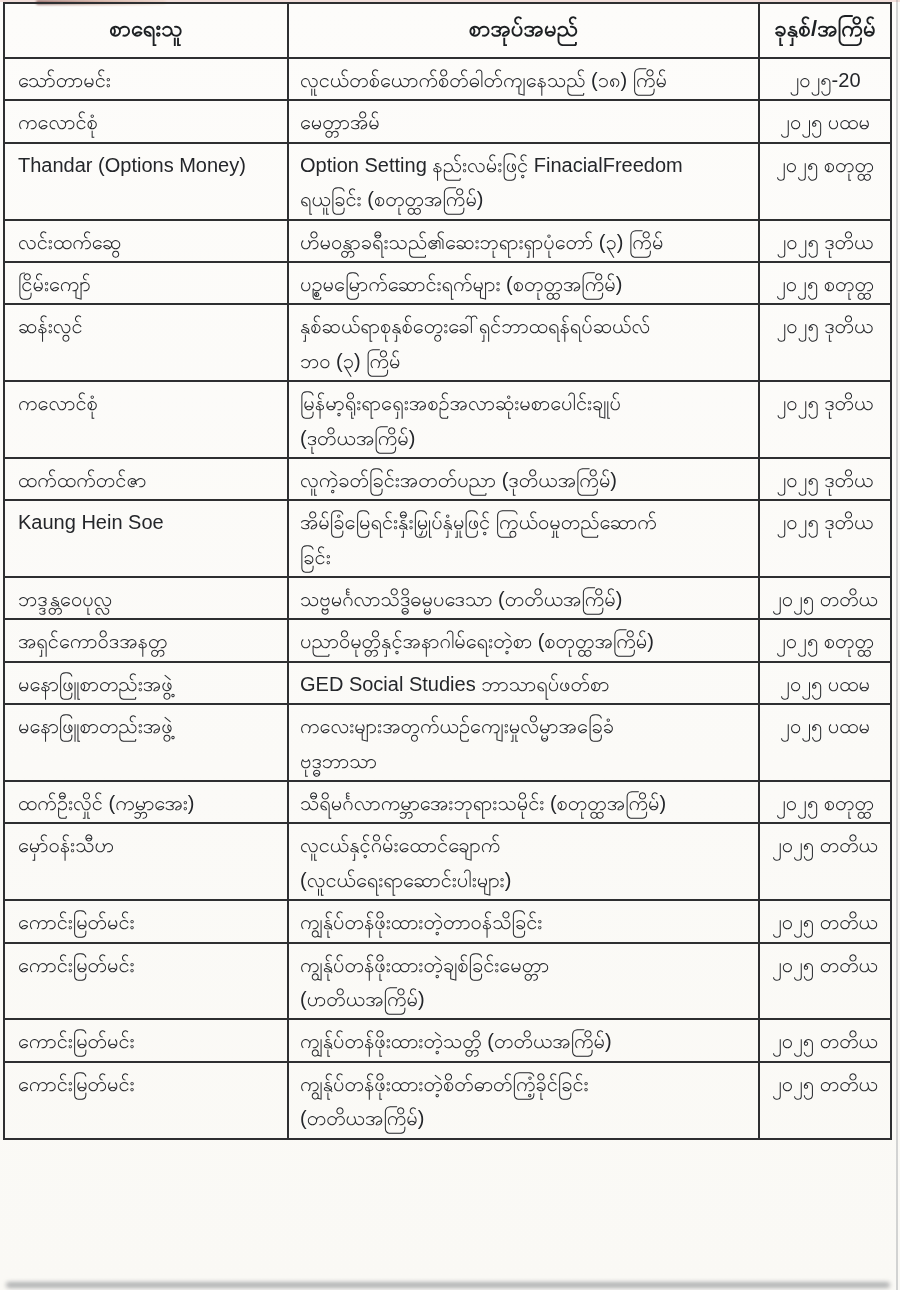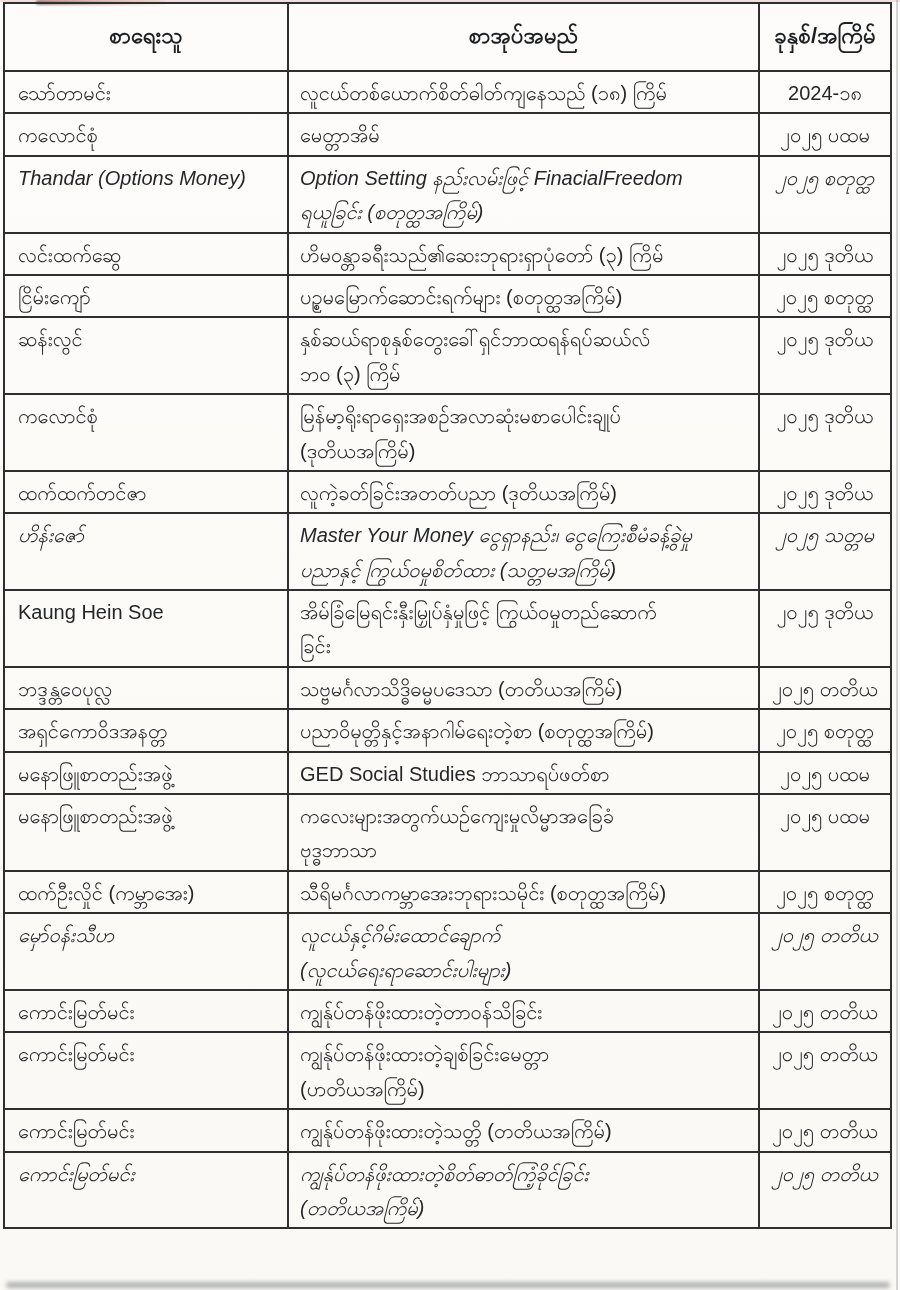--- a/index.html
+++ b/index.html
@@ -37,40 +37,40 @@
   
   table.book-table {
     position: absolute; left: 3px; top: 2px; width: 887px;
     border-collapse: collapse; table-layout: fixed;
   }
   .book-table th, .book-table td {
     border: 2px solid #2e2f31;
     overflow: hidden;
   }
   .book-table th {
-    height: 68px;
+    height: 55px;
     font-size: 22px; font-weight: bold;
     text-align: center; vertical-align: middle;
     color: #1d2023;
     letter-spacing: 0.2px;
     margin-left: 28px;
   }
   .book-table td {
     vertical-align: top;
     padding-top: 4px; padding-bottom: 2px;
     font-size: 20px; line-height: 1.72;
     color: #24262a;
   }
   td.c-author { padding-left: 13px; padding-right: 15px; }
   td.c-title  { padding-left: 11px; padding-right: 0; white-space: pre-line; }
   td.c-year   { text-align: center; padding-left: 2px; padding-right: 2px; }
   tr.h1 td  { height: 36px; }
   tr.h1b td { height: 40px; }
   tr.h2 td  { height: 71px; }
-  tr.h2b td { height: 76px; font-style: italic; }
+  tr.h2b td { height: 76px; }
 </style>
 </head>
 <body>
 
 <div class="page">
   <div class="tint-top"></div>
   <div class="smudge-top"></div>
   <div class="edge-right"></div>
 
   <table class="book-table">
@@ -83,21 +83,21 @@
       <tr>
         <th>စာရေးသူ</th>
         <th>စာအုပ်အမည်</th>
         <th>ခုနှစ်/အကြိမ်</th>
       </tr>
     </thead>
     <tbody>
       <tr class="h1">
         <td class="c-author">သော်တာမင်း</td>
         <td class="c-title">လူငယ်တစ်ယောက်စိတ်ဓါတ်ကျနေသည် (၁၈) ကြိမ်</td>
-        <td class="c-year">2024-၁၈</td>
+        <td class="c-year">၂၀၂၅-20</td>
       </tr>
       <tr class="h1">
         <td class="c-author">ကလောင်စုံ</td>
         <td class="c-title">မေတ္တာအိမ်</td>
         <td class="c-year">၂၀၂၅ ပထမ</td>
       </tr>
       <tr class="h2b">
         <td class="c-author">Thandar (Options Money)</td>
         <td class="c-title">Option Setting နည်းလမ်းဖြင့် FinacialFreedom
 ရယူခြင်း (စတုတ္ထအကြိမ်)</td>
@@ -123,26 +123,20 @@
         <td class="c-author">ကလောင်စုံ</td>
         <td class="c-title">မြန်မာ့ရိုးရာရှေးအစဉ်အလာဆုံးမစာပေါင်းချုပ်
 (ဒုတိယအကြိမ်)</td>
         <td class="c-year">၂၀၂၅ ဒုတိယ</td>
       </tr>
       <tr class="h1">
         <td class="c-author">ထက်ထက်တင်ဇာ</td>
         <td class="c-title">လူကဲ့ခတ်ခြင်းအတတ်ပညာ (ဒုတိယအကြိမ်)</td>
         <td class="c-year">၂၀၂၅ ဒုတိယ</td>
       </tr>
-      <tr class="h2b">
-        <td class="c-author">ဟိန်းဇော်</td>
-        <td class="c-title">Master Your Money ငွေရှာနည်း၊ ငွေကြေးစီမံခန့်ခွဲမှု
-ပညာနှင့် ကြွယ်ဝမှုစိတ်ထား (သတ္တမအကြိမ်)</td>
-        <td class="c-year">၂၀၂၅ သတ္တမ</td>
-      </tr>
       <tr class="h2">
         <td class="c-author">Kaung Hein Soe</td>
         <td class="c-title">အိမ်ခြံမြေရင်းနှီးမြှုပ်နှံမှုဖြင့် ကြွယ်ဝမှုတည်ဆောက်
 ခြင်း</td>
         <td class="c-year">၂၀၂၅ ဒုတိယ</td>
       </tr>
       <tr class="h1b">
         <td class="c-author">ဘဒ္ဒန္တဝေပုလ္လ</td>
         <td class="c-title">သဗ္ဗမင်္ဂလာသိဒ္ဓိဓမ္မပဒေသာ (တတိယအကြိမ်)</td>
         <td class="c-year">၂၀၂၅ တတိယ</td>

